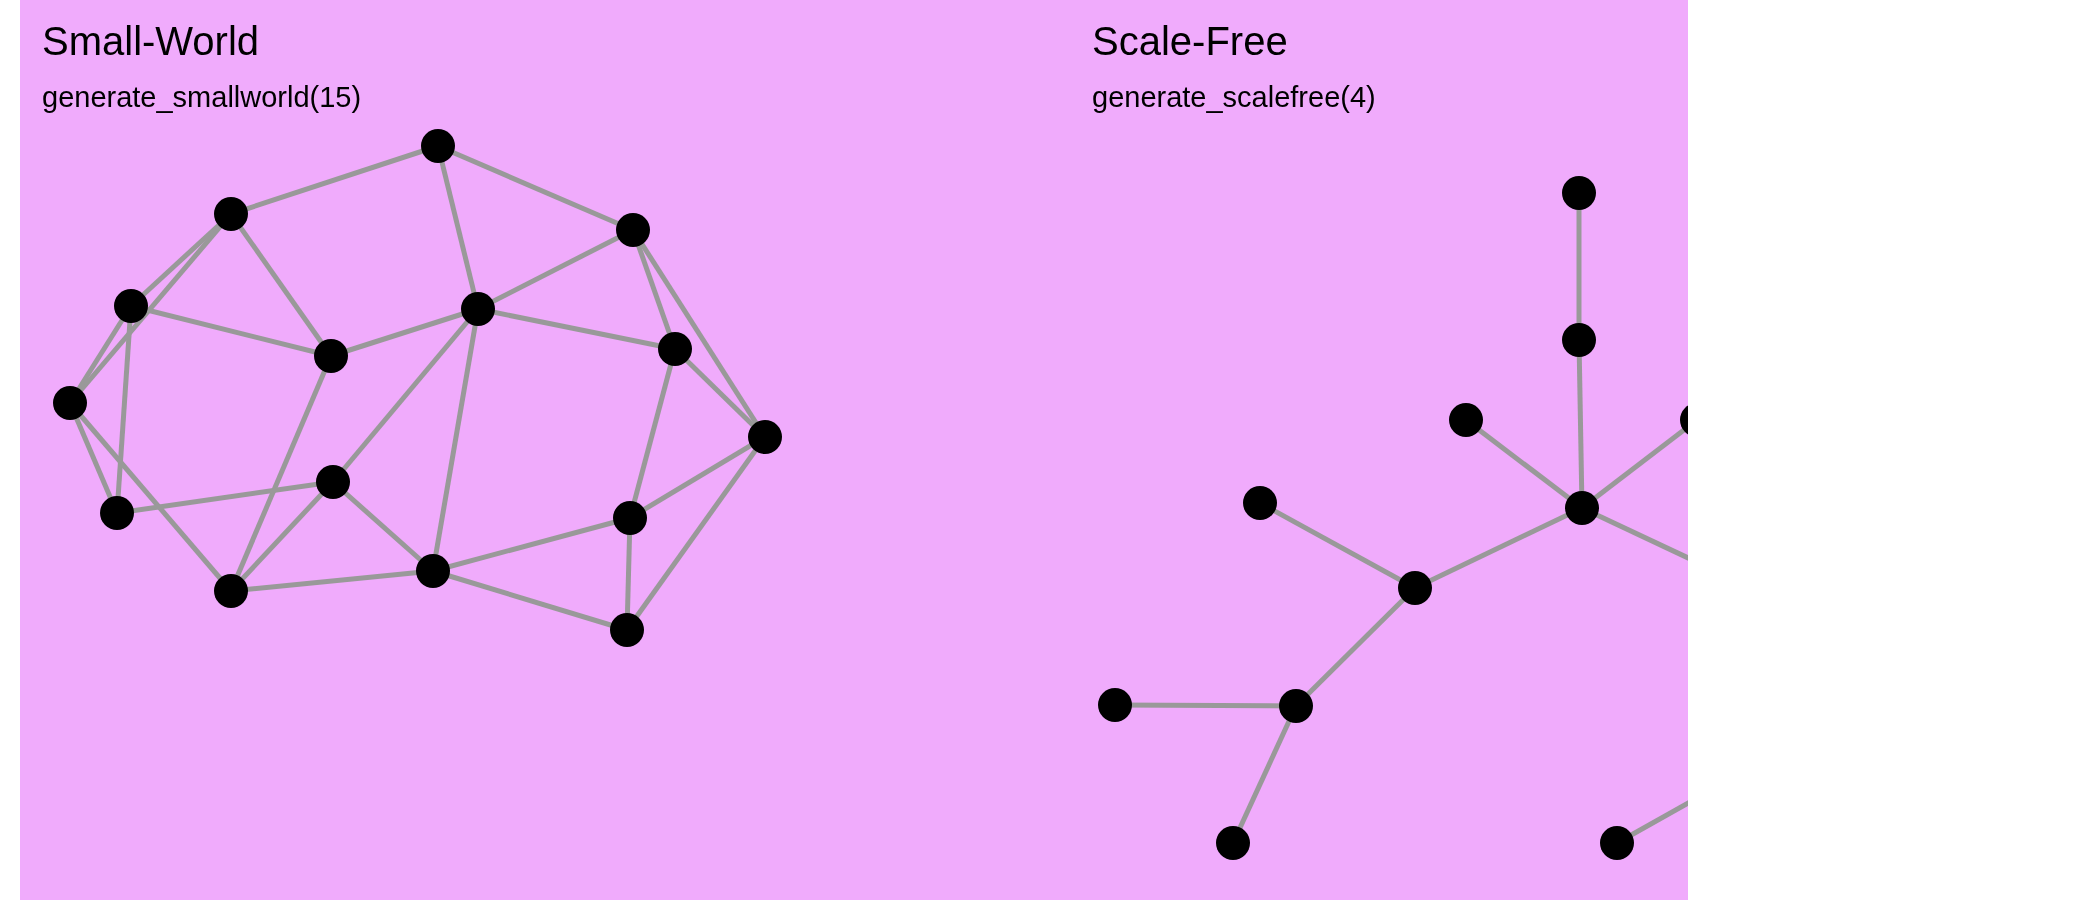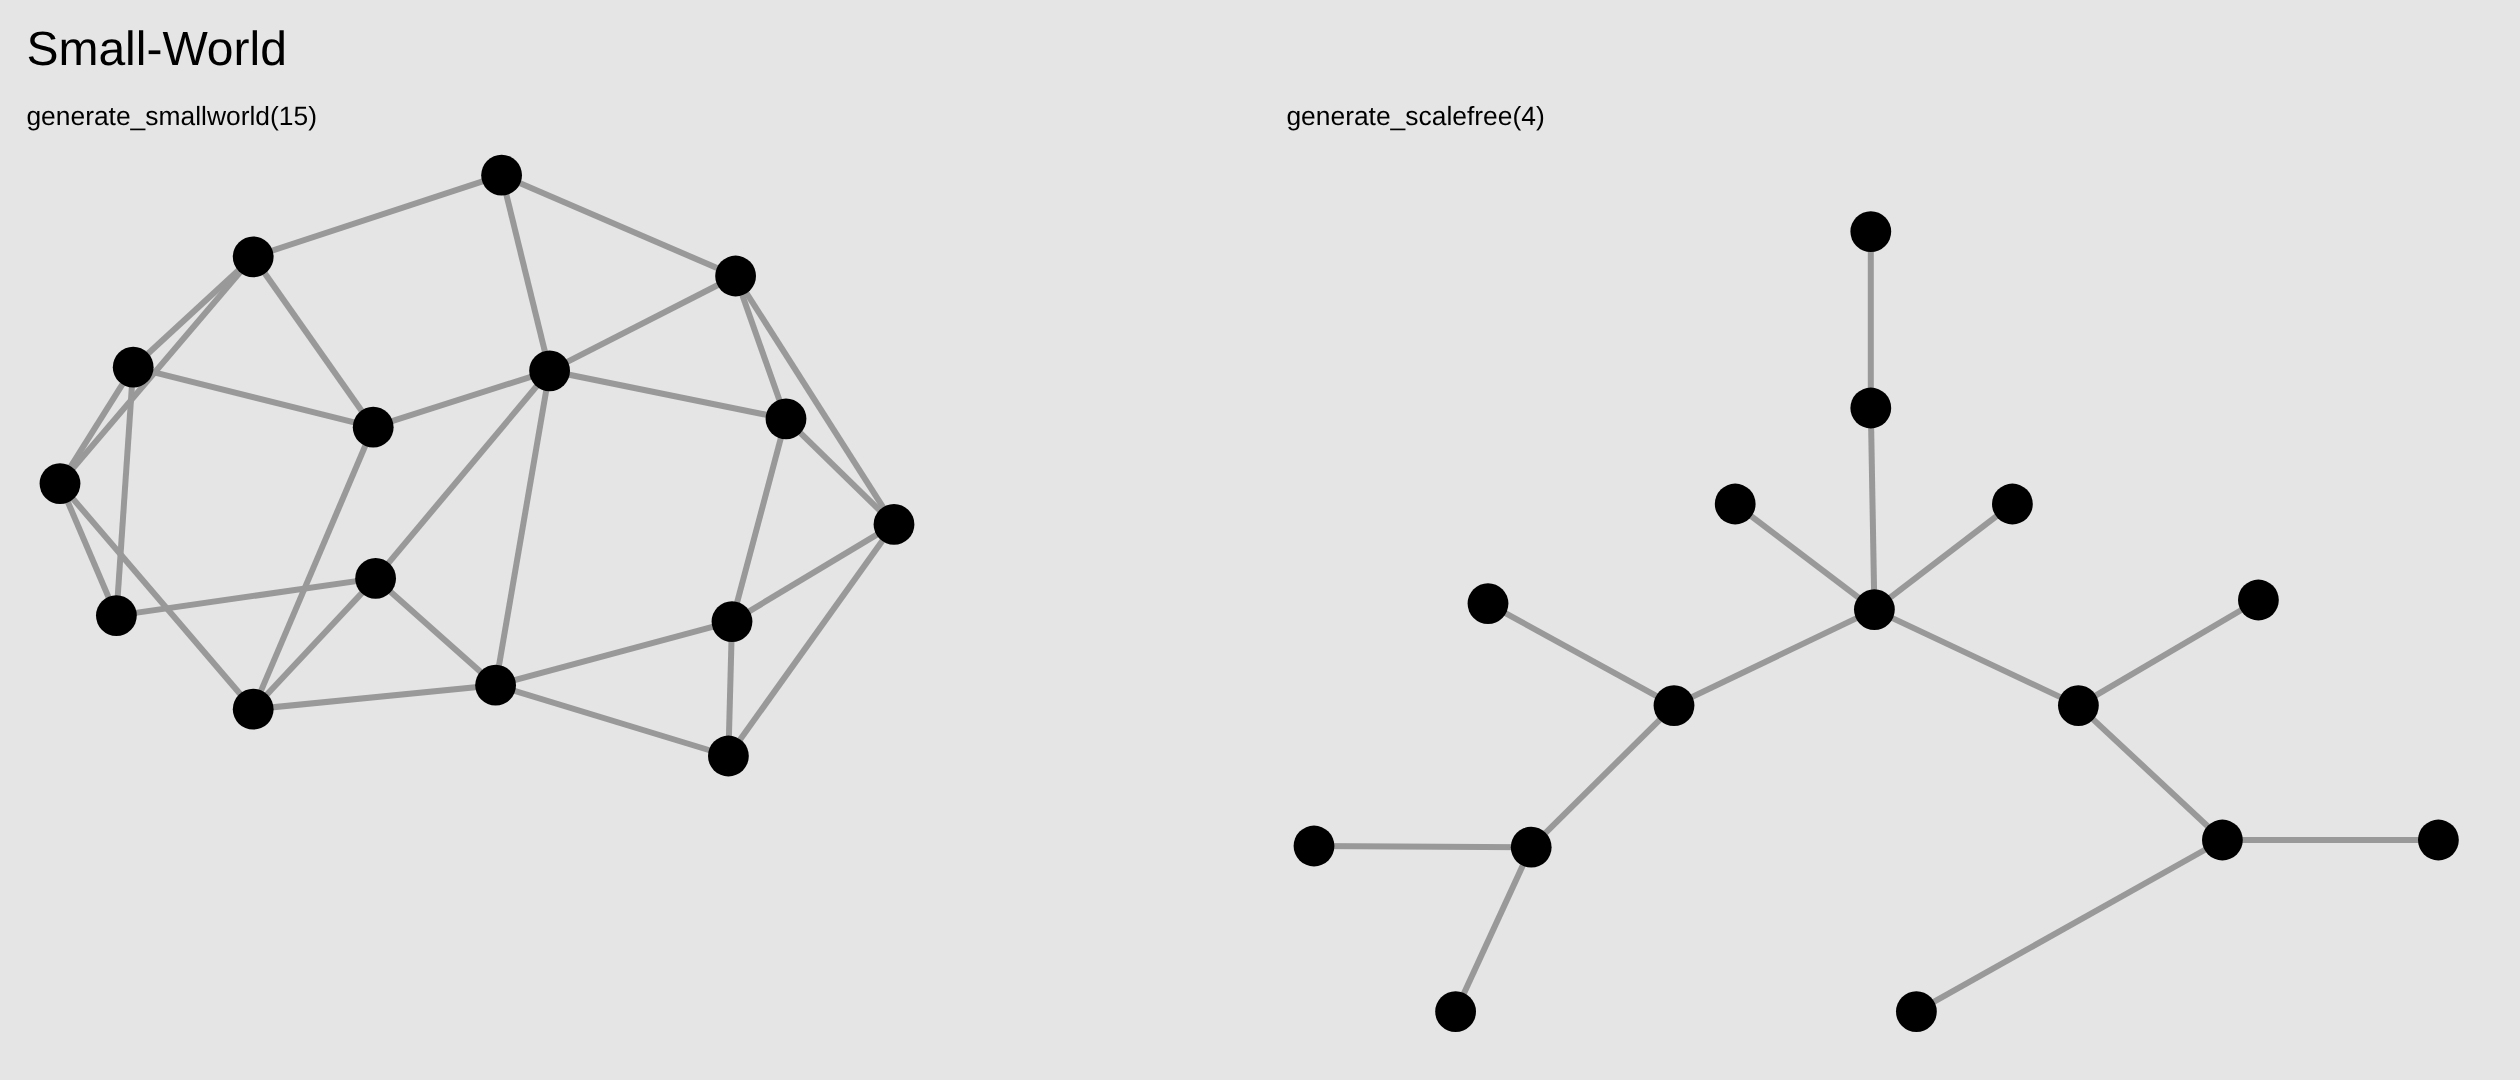--- a/index.html
+++ b/index.html
@@ -2,25 +2,26 @@
 <html><head>
 <meta charset="utf-8">
 <style>
   html, body {
     margin: 0;
     padding: 0;
     background: #ffffff;
   }
   #root {
     position: relative;
-    width: 2100px;
+    width: 1668px;
     height: 900px;
-    background: #e5e5e5;
+    background: #f0abfc;
     font-family: "Liberation Sans", sans-serif;
     overflow: hidden;
+    margin-left: 20px;
   }
   .panel {
     position: absolute;
     top: 0;
     height: 900px;
   }
   #panel-smallworld { left: 0; width: 1050px; }
   #panel-scalefree  { left: 1050px; width: 1050px; }
 
   .panel-title {
@@ -30,21 +31,21 @@
     font-size: 40px;
     line-height: 46px;
     color: #000000;
     white-space: nowrap;
     letter-spacing: 0px;
   }
   .panel-subtitle {
     position: absolute;
     left: 22px;
     top: 78px;
-    font-size: 22px;
+    font-size: 29px;
     line-height: 38px;
     color: #000000;
     white-space: nowrap;
   }
   .graph-svg {
     position: absolute;
     left: 0;
     top: 0;
     width: 1050px;
     height: 900px;
@@ -106,20 +107,21 @@
           <circle cx="97" cy="513" r="17" fill="#000000"></circle>
           <circle cx="610" cy="518" r="17" fill="#000000"></circle>
           <circle cx="211" cy="591" r="17" fill="#000000"></circle>
           <circle cx="413" cy="571" r="17" fill="#000000"></circle>
           <circle cx="607" cy="630" r="17" fill="#000000"></circle>
         </g>
     </svg>
   </div>
 
   <div class="panel" id="panel-scalefree">
+    <div class="panel-title">Scale-Free</div>
     <div class="panel-subtitle">generate_scalefree(4)</div>
     <svg class="graph-svg" viewBox="0 0 1050 900">
       <g class="edges">
           <line x1="509" y1="193" x2="509" y2="340" stroke="#999999" stroke-width="5" stroke-linecap="butt"></line>
           <line x1="509" y1="340" x2="512" y2="508" stroke="#999999" stroke-width="5" stroke-linecap="butt"></line>
           <line x1="396" y1="420" x2="512" y2="508" stroke="#999999" stroke-width="5" stroke-linecap="butt"></line>
           <line x1="627" y1="420" x2="512" y2="508" stroke="#999999" stroke-width="5" stroke-linecap="butt"></line>
           <line x1="512" y1="508" x2="345" y2="588" stroke="#999999" stroke-width="5" stroke-linecap="butt"></line>
           <line x1="512" y1="508" x2="682" y2="588" stroke="#999999" stroke-width="5" stroke-linecap="butt"></line>
           <line x1="190" y1="503" x2="345" y2="588" stroke="#999999" stroke-width="5" stroke-linecap="butt"></line>

